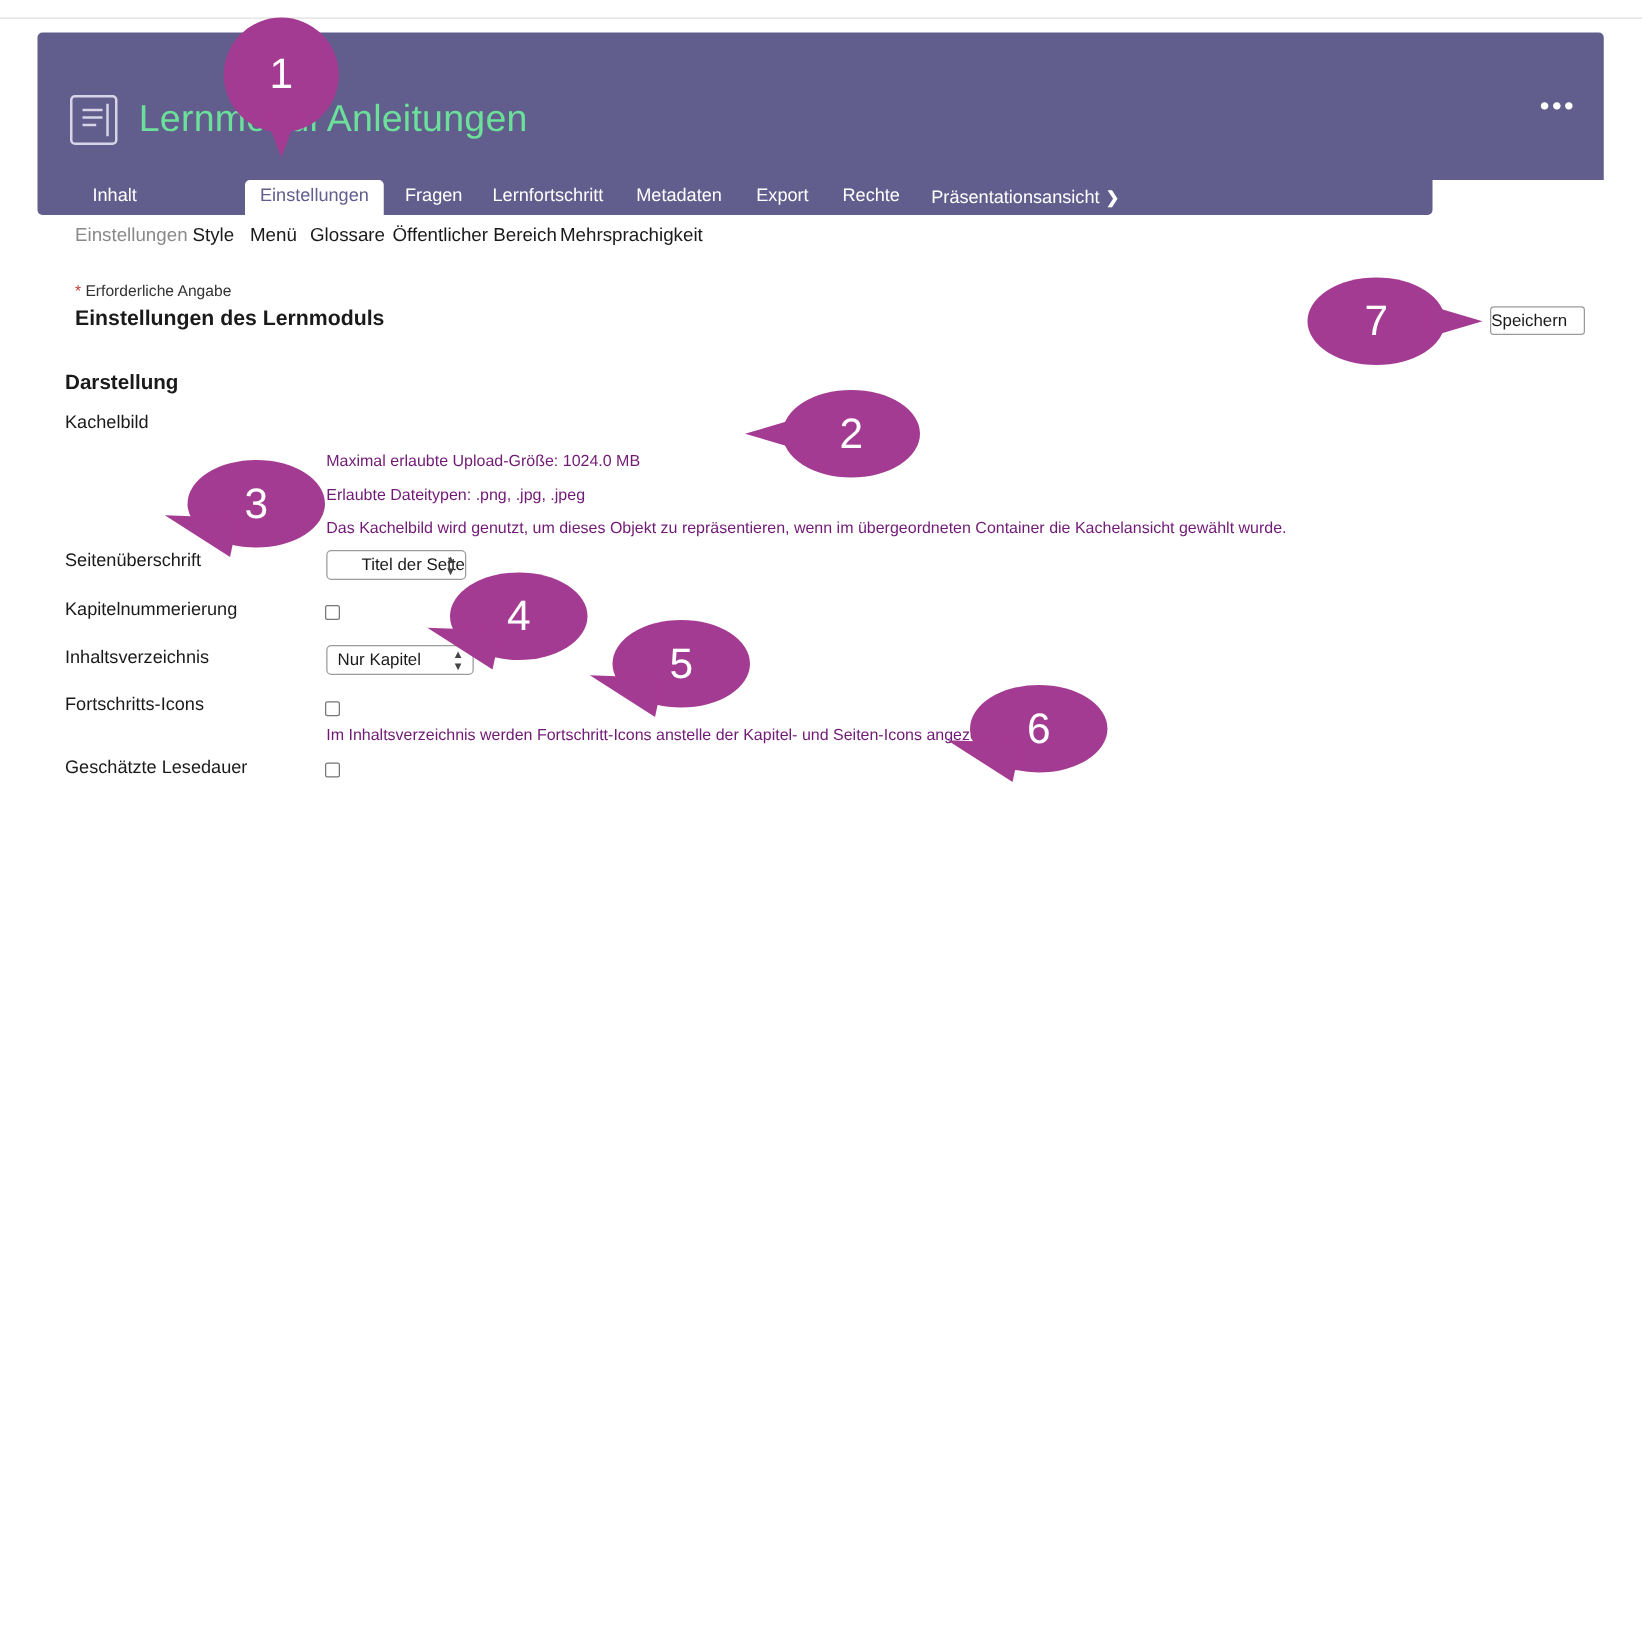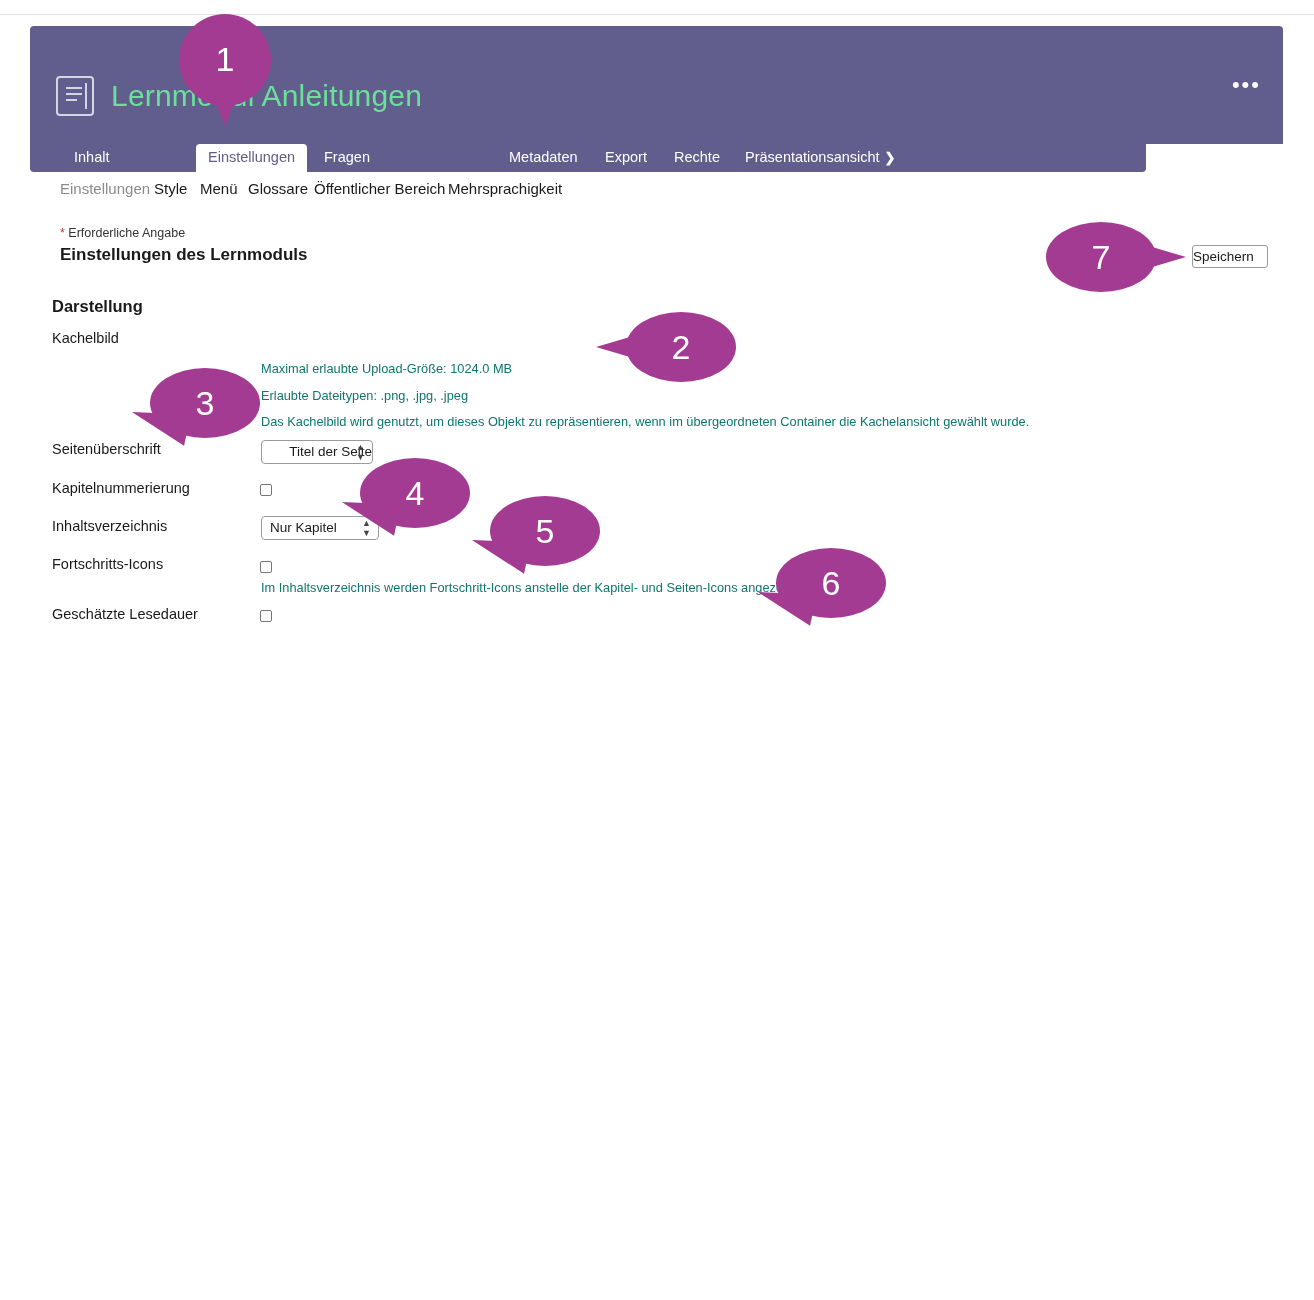--- a/index.html
+++ b/index.html
@@ -173,21 +173,21 @@
     position: absolute;
     left: 52px;
     font-size: 14.5px;
     color: #1a1a1a;
     white-space: nowrap;
   }
   .helper-text {
     position: absolute;
     left: 261px;
     font-size: 12.8px;
-    color: #0f766e;
+    color: #701a75;
     white-space: nowrap;
     text-align: center;
   }
 
   
   .file-row {
     position: absolute;
     left: 261px;
     top: 329px;
     width: 1001px;
@@ -358,21 +358,21 @@
     </div>
     <div class="header-title">Lernmodul Anleitungen</div>
     <div class="header-dots">•••</div>
   </div>
 
   <div class="tabbar">
     <div class="tab" style="left:32px;">Inhalt</div>
     <div class="tab" style="left:104px;margin-top:44px;">Info</div>
     <div class="tab active" style="left:166px;">Einstellungen</div>
     <div class="tab" style="left:282px;text-align:right;">Fragen</div>
-    <div class="tab" style="left:352px;margin-top:44px;">Lernfortschritt</div>
+    <div class="tab" style="left:352px;">Lernfortschritt</div>
     <div class="tab" style="left:467px;">Metadaten</div>
     <div class="tab" style="left:563px;">Export</div>
     <div class="tab" style="left:632px;">Rechte</div>
     <div class="tab" style="left:703px;"><span>Präsentationsansicht</span><span class="chev">❯</span></div>
   </div>
 
   <div class="subtabbar">
     <div class="subtab active" style="left:30px;">Einstellungen</div>
     <div class="subtab" style="left:124px;">Style</div>
     <div class="subtab" style="left:170px;">Menü</div>

